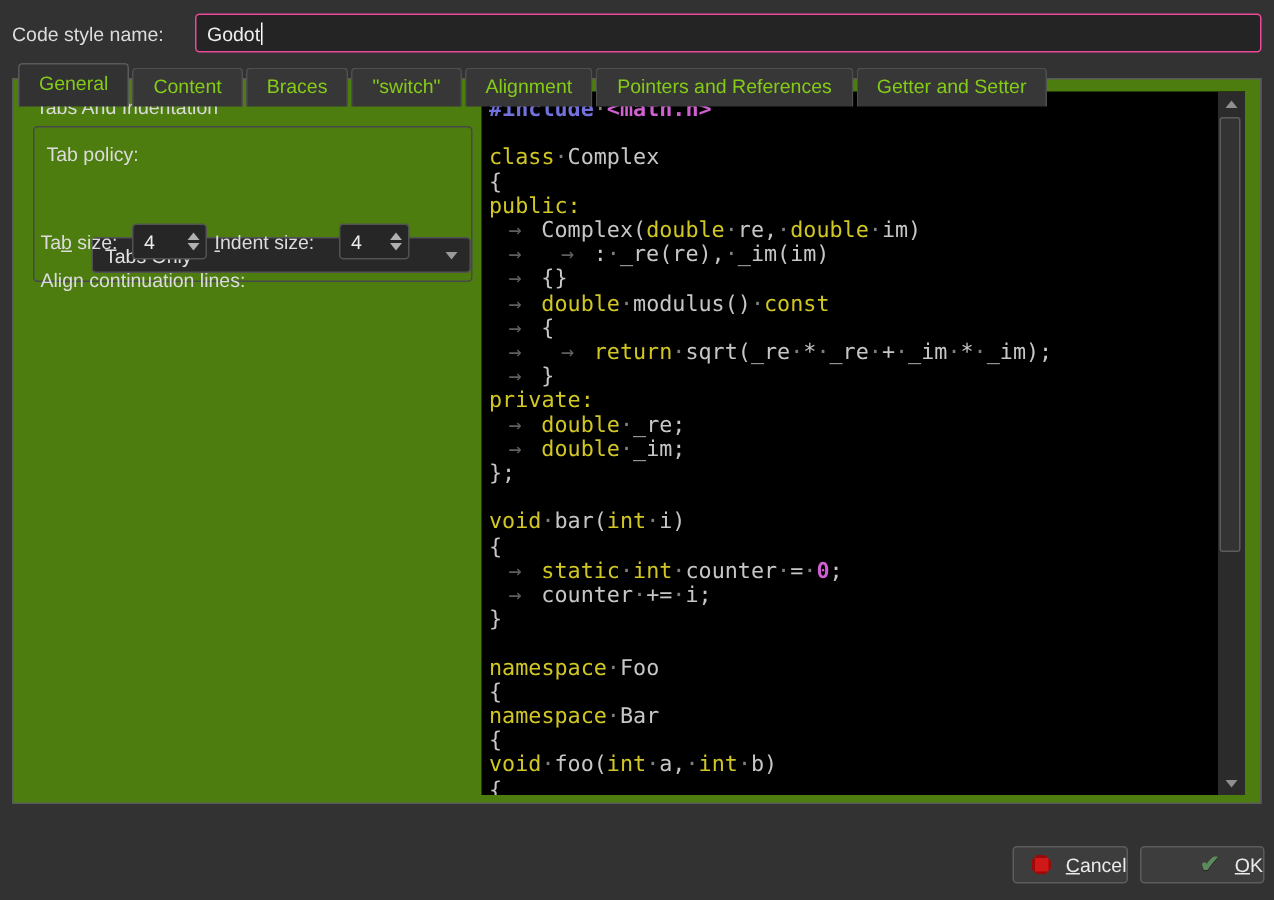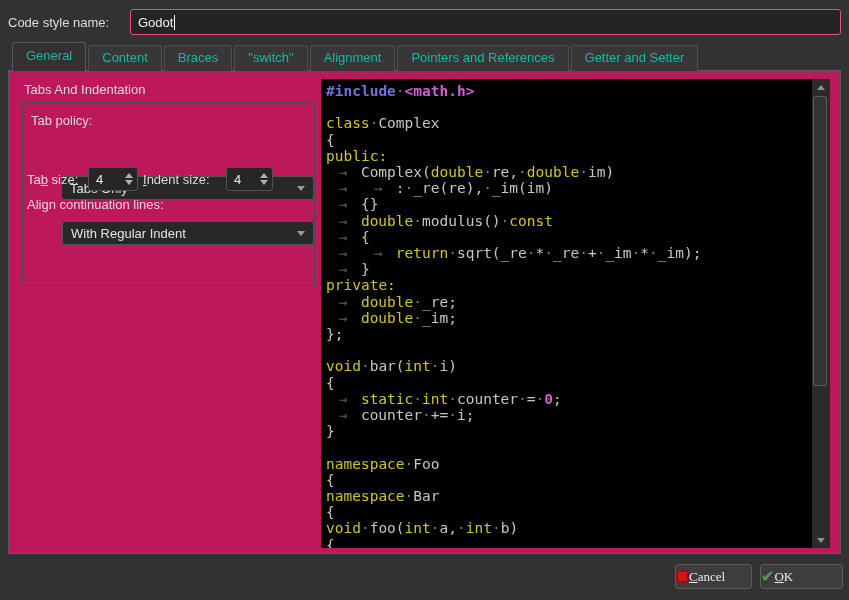--- a/index.html
+++ b/index.html
@@ -17,34 +17,34 @@
     background:#242424;border:1px solid #ec4899;border-radius:3px;
     display:flex;align-items:center;padding-left:7px;color:#efefef;
   }
   .caret{width:1px;height:15px;background:#ffffff;margin-left:1px;}
 
   
   .tab-bar{position:absolute;left:12px;top:44px;display:flex;align-items:flex-end;height:27px;z-index:3;}
   .tab{
     height:25px;line-height:24px;padding:0 13px;margin-right:2px;
     background:#373737;border:1px solid #4f4f4f;border-bottom:none;
-    border-radius:3px 3px 0 0;color:#14b8a6;cursor:default;white-space:nowrap;
+    border-radius:3px 3px 0 0;color:#84cc16;cursor:default;white-space:nowrap;
   }
   .tab.selected{
     height:28px;line-height:26px;background:#323232;border-color:#5a5a5a;
   }
 
   
   .tab-frame{
-    position:absolute;left:8px;top:70px;width:833px;height:484px;box-sizing:border-box;
-    border:1px solid #5a5a5a;background:#be185d;z-index:1;
+    position:absolute;left:8px;top:52px;width:833px;height:484px;box-sizing:border-box;
+    border:1px solid #5a5a5a;background:#4d7c0f;z-index:1;
   }
   .section-title{position:absolute;left:15px;top:11px;color:#dadada;}
   .group-box{
-    position:absolute;left:13px;top:31px;width:293px;height:184px;box-sizing:border-box;
+    position:absolute;left:13px;top:31px;width:293px;height:104px;box-sizing:border-box;
     border:1px solid #484848;border-radius:3px;
   }
   .lbl-tab-policy{position:absolute;left:8px;top:10px;}
   .lbl-row{position:absolute;top:69px;}
   .lbl-tab-size{left:4px;}
   .lbl-indent-size{left:120px;}
   .lbl-align{position:absolute;left:4px;top:94px;}
 
   .combo{
     position:absolute;height:24px;box-sizing:border-box;
@@ -103,22 +103,22 @@
   .sb-tri-down{width:0;height:0;border-left:4px solid transparent;border-right:4px solid transparent;border-top:5px solid #8f8f8f;}
   .sb-thumb{
     position:absolute;left:1px;top:17px;width:14px;height:290px;box-sizing:border-box;
     background:#333333;border:1px solid #5c5c5c;border-radius:2px;
   }
 
   
   .btn{
     position:absolute;top:564px;height:25px;box-sizing:border-box;
     background:#3d3d3d;border:1px solid #5c5c5c;border-radius:3px;
-    display:flex;align-items:center;justify-content:flex-start;gap:0;
-    color:#eaeaea;cursor:default;font-family:Liberation Serif, serif;
+    display:flex;align-items:center;justify-content:flex-end;gap:10px;
+    color:#eaeaea;cursor:default;
   }
   .btn-cancel{left:675px;width:77px;}
   .btn-ok{left:760px;width:83px;}
   .icon-stop{
     width:13px;height:13px;background:#d01818;
     clip-path:polygon(30% 0,70% 0,100% 30%,100% 70%,70% 100%,30% 100%,0 70%,0 30%);
     box-shadow:inset 0 0 0 2px rgba(120,0,0,.6);
   }
   .icon-check{
     color:#5d8a5d;font-size:16px;font-weight:bold;line-height:13px;
@@ -167,24 +167,20 @@
     <span class="lbl-row lbl-indent-size"><u>I</u>ndent size:</span>
     <div class="spinbox spin-indent-size">
       <span class="spin-value">4</span>
       <span class="spin-buttons">
         <span class="spin-up"></span>
         <span class="spin-down"></span>
       </span>
     </div>
 
     <span class="lbl-align">Align continuation lines:</span>
-    <div class="combo combo-align">
-      <span>With Regular Indent</span>
-      <span class="combo-arrow"></span>
-    </div>
   </div>
 
   <div class="preview">
     <div class="code"><div><span class="c-pp">#include</span><span class="c-ws">·</span><span class="c-inc">&lt;math.h&gt;</span></div><div>&nbsp;</div><div><span class="c-kw">class</span><span class="c-ws">·</span><span class="c-txt">Complex</span></div><div><span class="c-txt">{</span></div><div><span class="c-kw">public:</span></div><div><span class="c-tab">→</span><span class="c-txt">Complex(</span><span class="c-kw">double</span><span class="c-ws">·</span><span class="c-txt">re,</span><span class="c-ws">·</span><span class="c-kw">double</span><span class="c-ws">·</span><span class="c-txt">im)</span></div><div><span class="c-tab">→</span><span class="c-tab">→</span><span class="c-txt">:</span><span class="c-ws">·</span><span class="c-txt">_re(re),</span><span class="c-ws">·</span><span class="c-txt">_im(im)</span></div><div><span class="c-tab">→</span><span class="c-txt">{}</span></div><div><span class="c-tab">→</span><span class="c-kw">double</span><span class="c-ws">·</span><span class="c-txt">modulus()</span><span class="c-ws">·</span><span class="c-kw">const</span></div><div><span class="c-tab">→</span><span class="c-txt">{</span></div><div><span class="c-tab">→</span><span class="c-tab">→</span><span class="c-kw">return</span><span class="c-ws">·</span><span class="c-txt">sqrt(_re</span><span class="c-ws">·</span><span class="c-txt">*</span><span class="c-ws">·</span><span class="c-txt">_re</span><span class="c-ws">·</span><span class="c-txt">+</span><span class="c-ws">·</span><span class="c-txt">_im</span><span class="c-ws">·</span><span class="c-txt">*</span><span class="c-ws">·</span><span class="c-txt">_im);</span></div><div><span class="c-tab">→</span><span class="c-txt">}</span></div><div><span class="c-kw">private:</span></div><div><span class="c-tab">→</span><span class="c-kw">double</span><span class="c-ws">·</span><span class="c-txt">_re;</span></div><div><span class="c-tab">→</span><span class="c-kw">double</span><span class="c-ws">·</span><span class="c-txt">_im;</span></div><div><span class="c-txt">};</span></div><div>&nbsp;</div><div><span class="c-kw">void</span><span class="c-ws">·</span><span class="c-txt">bar(</span><span class="c-kw">int</span><span class="c-ws">·</span><span class="c-txt">i)</span></div><div><span class="c-txt">{</span></div><div><span class="c-tab">→</span><span class="c-kw">static</span><span class="c-ws">·</span><span class="c-kw">int</span><span class="c-ws">·</span><span class="c-txt">counter</span><span class="c-ws">·</span><span class="c-txt">=</span><span class="c-ws">·</span><span class="c-num">0</span><span class="c-txt">;</span></div><div><span class="c-tab">→</span><span class="c-txt">counter</span><span class="c-ws">·</span><span class="c-txt">+=</span><span class="c-ws">·</span><span class="c-txt">i;</span></div><div><span class="c-txt">}</span></div><div>&nbsp;</div><div><span class="c-kw">namespace</span><span class="c-ws">·</span><span class="c-txt">Foo</span></div><div><span class="c-txt">{</span></div><div><span class="c-kw">namespace</span><span class="c-ws">·</span><span class="c-txt">Bar</span></div><div><span class="c-txt">{</span></div><div><span class="c-kw">void</span><span class="c-ws">·</span><span class="c-txt">foo(</span><span class="c-kw">int</span><span class="c-ws">·</span><span class="c-txt">a,</span><span class="c-ws">·</span><span class="c-kw">int</span><span class="c-ws">·</span><span class="c-txt">b)</span></div><div><span class="c-txt">{</span></div></div>
     <div class="scrollbar">
       <div class="sb-btn sb-up">
           <span class="sb-tri-up"></span>
         </div>
       <div class="sb-thumb"></div>
       <div class="sb-btn sb-down">

